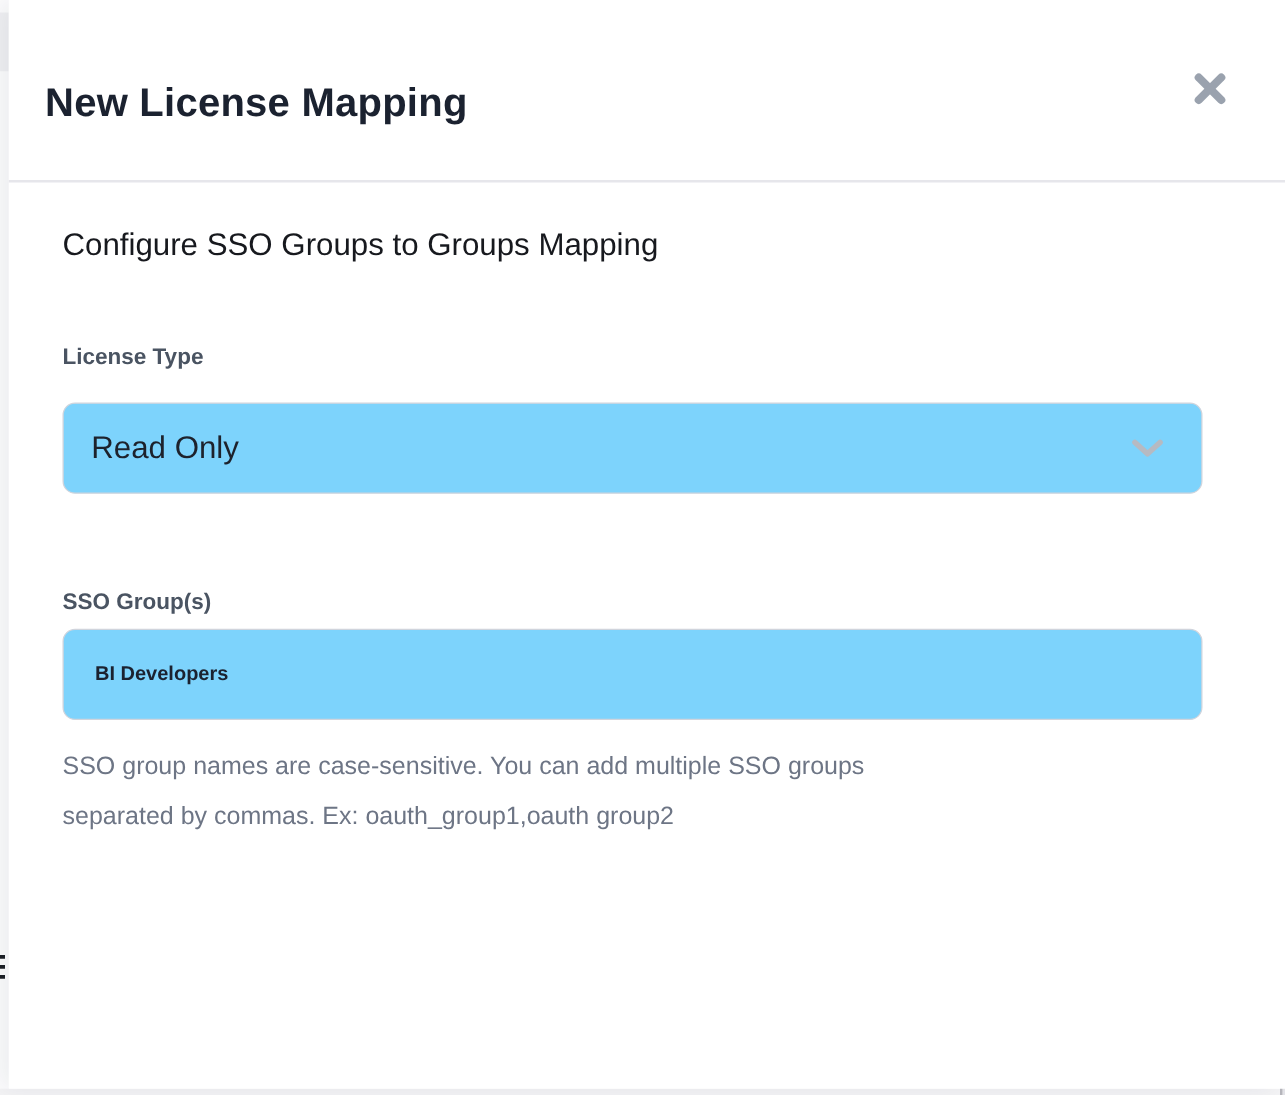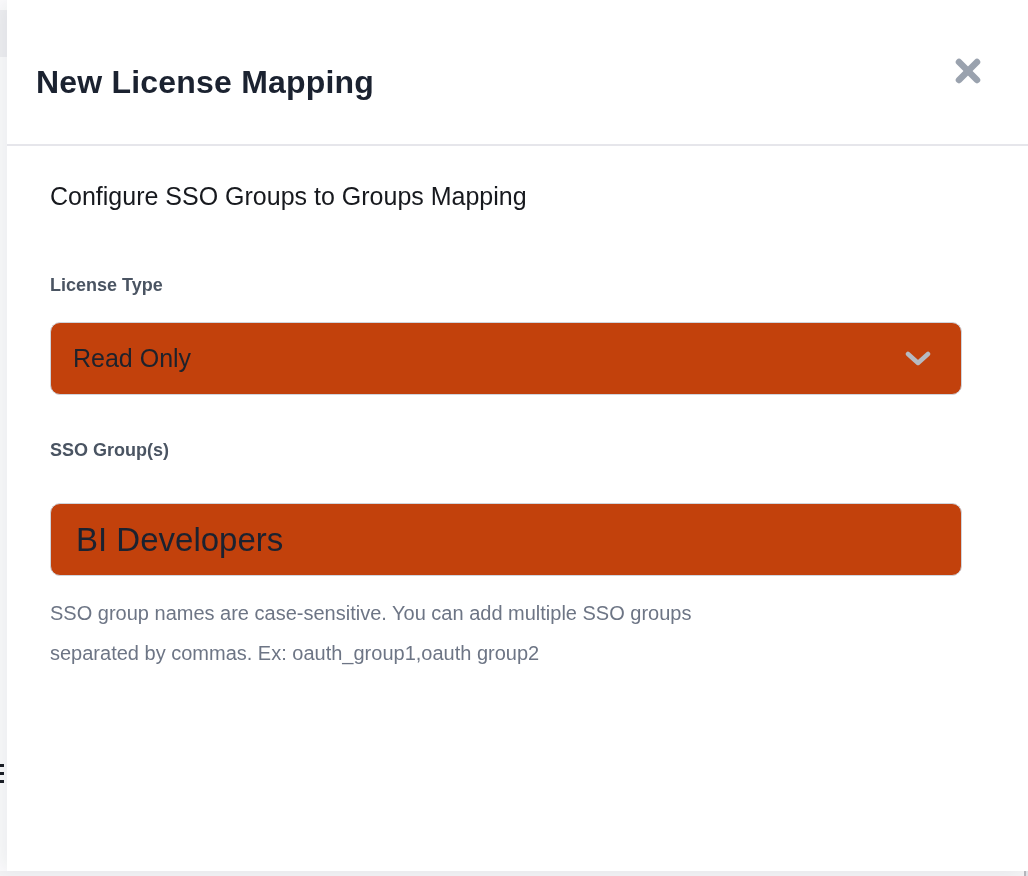--- a/index.html
+++ b/index.html
@@ -68,41 +68,42 @@
 
   .subtitle {
     position: absolute; left: 0; top: 36px;
     font-size: 25px; font-weight: 400; color: #17191e;
   }
   .field-label {
     position: absolute; left: 0;
     font-size: 18px; font-weight: 700; color: var(--c-label, #4a5462);
   }
   .label-license { top: 129px; }
-  .label-sso     { top: 294px; }
+  .label-sso     { top: 325px; }
 
   .control {
     position: absolute; left: 0; width: 912px; height: 73px;
-    background: #c2410c;
+    background: #7dd3fc;
     border: 1.5px solid var(--c-border, #d0d4dc);
     border-radius: 10px;
     display: flex; align-items: center;
     font-size: 25px; color: #1d222c;
   }
   .select-box { top: 176px; padding: 0 60px 0 22px; cursor: pointer; }
   .select-box .chevron { position: absolute; right: 30px; top: 50%; transform: translateY(-50%); }
 
   .text-input { top: 357px; }
   .text-input input {
     width: 100%; height: 100%;
     border: none; outline: none; background: transparent;
     font-family: "Liberation Sans", sans-serif;
-    font-size: 33px; color: #1b2230;
+    font-size: 16px; color: #1b2230;
     padding: 0 22px 0 25px;
     border-radius: 10px;
+    font-weight: bold;
   }
 
   .help-text {
     position: absolute; left: 0; top: 447px;
     font-size: 20px; line-height: 40px; font-weight: 400;
     color: var(--c-help, #6d7585);
   }
 </style>
 </head>
 <body>

